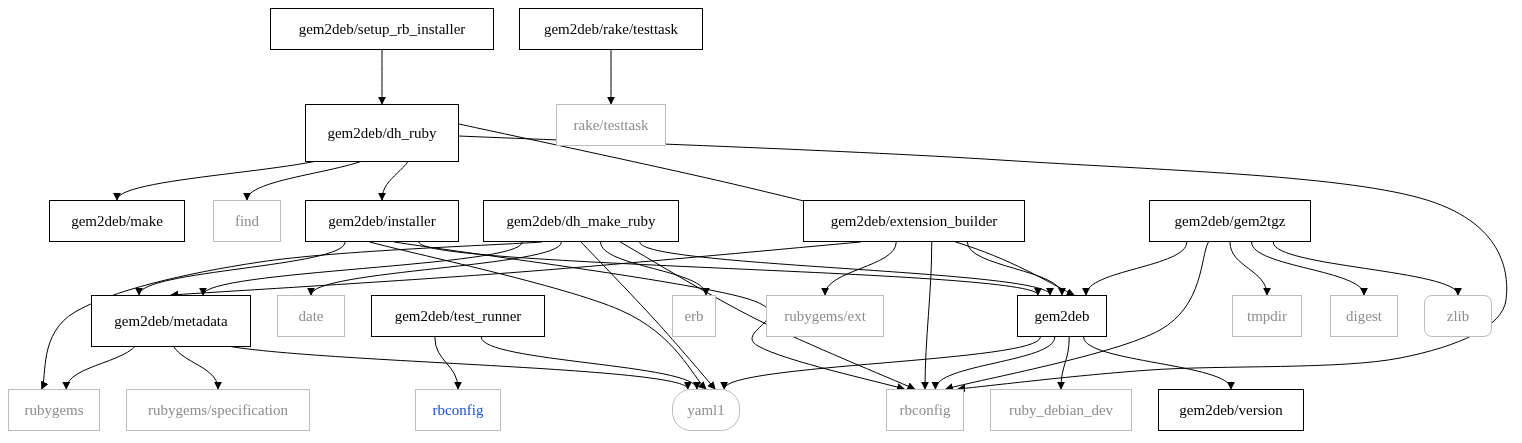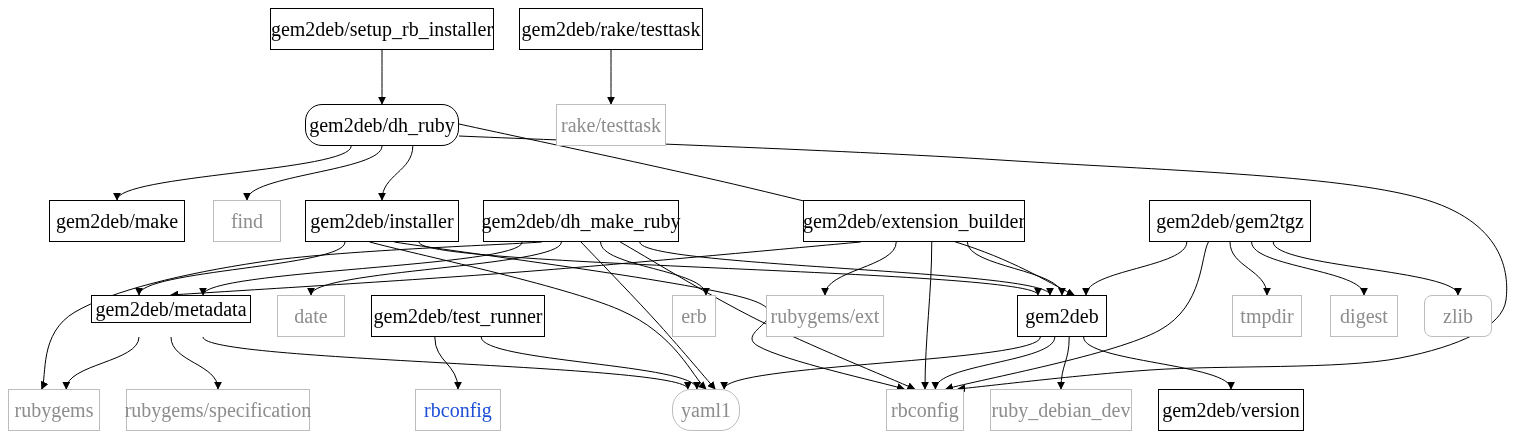--- a/index.html
+++ b/index.html
@@ -18,21 +18,21 @@
     width: 1522px; height: 443px;
   }
   .edge { fill: none; stroke-width: 1px; }
   .node {
     position: absolute;
     display: flex;
     align-items: center;
     justify-content: center;
     background: #ffffff;
     border: 1px solid #000000;
-    font-size: 20px;
+    font-size: 15px;
     line-height: 1;
     white-space: nowrap;
     color: #000000;
   }
 </style>
 </head>
 <body>
 
 <div class="canvas">
   <svg class="edges" viewBox="0 0 1522 443" xmlns="http://www.w3.org/2000/svg">
@@ -74,29 +74,29 @@
       <path d="M434.79999999999995,337 C434.79999999999995,362 458,364 458,389" class="edge" stroke="#000000" marker-end="url(#arrowhead)"></path>
       <path d="M481.2,337 C481.2,362 696.9333333333333,364 696.9333333333333,389" class="edge" stroke="#000000" marker-end="url(#arrowhead)"></path>
       <path d="M1040.4,337 C1040.4,362 724.1333333333333,364 724.1333333333333,389" class="edge" stroke="#000000" marker-end="url(#arrowhead)"></path>
       <path d="M1054.8,337 C1054.8,362 935.4,364 935.4,389" class="edge" stroke="#000000" marker-end="url(#arrowhead)"></path>
       <path d="M1069.2,337 C1069.2,362 1061,364 1061,389" class="edge" stroke="#000000" marker-end="url(#arrowhead)"></path>
       <path d="M1083.6,337 C1083.6,362 1231,364 1231,389" class="edge" stroke="#000000" marker-end="url(#arrowhead)"></path>
     </svg>
   <div>
       <div class="node" style="left: 270px; top: 8px; width: 224px; height: 42px; border-color: rgb(0, 0, 0); color: rgb(0, 0, 0);">gem2deb/setup_rb_installer</div>
       <div class="node" style="left: 519px; top: 8px; width: 184px; height: 42px; border-color: rgb(0, 0, 0); color: rgb(0, 0, 0);">gem2deb/rake/testtask</div>
-      <div class="node" style="left: 305px; top: 104px; width: 154px; height: 42px; border-color: rgb(0, 0, 0); color: rgb(0, 0, 0); border-radius: 17px;">gem2deb/dh_ruby</div>
+      <div class="node" style="left: 305px; top: 104px; width: 154px; height: 58px; border-color: rgb(0, 0, 0); color: rgb(0, 0, 0);">gem2deb/dh_ruby</div>
       <div class="node" style="left: 556px; top: 104px; width: 110px; height: 42px; border-color: rgb(189, 189, 189); color: rgb(141, 141, 141);">rake/testtask</div>
       <div class="node" style="left: 49px; top: 200px; width: 136px; height: 42px; border-color: rgb(0, 0, 0); color: rgb(0, 0, 0);">gem2deb/make</div>
       <div class="node" style="left: 213px; top: 200px; width: 68px; height: 42px; border-color: rgb(189, 189, 189); color: rgb(141, 141, 141);">find</div>
       <div class="node" style="left: 305px; top: 200px; width: 154px; height: 42px; border-color: rgb(0, 0, 0); color: rgb(0, 0, 0);">gem2deb/installer</div>
       <div class="node" style="left: 483px; top: 200px; width: 196px; height: 42px; border-color: rgb(0, 0, 0); color: rgb(0, 0, 0);">gem2deb/dh_make_ruby</div>
       <div class="node" style="left: 803px; top: 200px; width: 222px; height: 42px; border-color: rgb(0, 0, 0); color: rgb(0, 0, 0);">gem2deb/extension_builder</div>
       <div class="node" style="left: 1149px; top: 200px; width: 162px; height: 42px; border-color: rgb(0, 0, 0); color: rgb(0, 0, 0);">gem2deb/gem2tgz</div>
-      <div class="node" style="left: 91px; top: 295px; width: 160px; height: 28px; border-color: rgb(0, 0, 0); color: rgb(0, 0, 0);">gem2deb/metadata</div>
+      <div class="node" style="left: 91px; top: 295px; width: 160px; height: 52px; border-color: rgb(0, 0, 0); color: rgb(0, 0, 0);">gem2deb/metadata</div>
       <div class="node" style="left: 277px; top: 295px; width: 68px; height: 42px; border-color: rgb(189, 189, 189); color: rgb(141, 141, 141);">date</div>
       <div class="node" style="left: 371px; top: 295px; width: 174px; height: 42px; border-color: rgb(0, 0, 0); color: rgb(0, 0, 0); text-align: right;">gem2deb/test_runner</div>
       <div class="node" style="left: 672px; top: 295px; width: 44px; height: 42px; border-color: rgb(189, 189, 189); color: rgb(141, 141, 141);">erb</div>
       <div class="node" style="left: 766px; top: 295px; width: 118px; height: 42px; border-color: rgb(189, 189, 189); color: rgb(141, 141, 141);">rubygems/ext</div>
       <div class="node" style="left: 1017px; top: 295px; width: 90px; height: 42px; border-color: rgb(0, 0, 0); color: rgb(0, 0, 0);">gem2deb</div>
       <div class="node" style="left: 1232px; top: 295px; width: 70px; height: 42px; border-color: rgb(189, 189, 189); color: rgb(141, 141, 141);">tmpdir</div>
       <div class="node" style="left: 1330px; top: 295px; width: 68px; height: 42px; border-color: rgb(189, 189, 189); color: rgb(141, 141, 141);">digest</div>
       <div class="node" style="left: 1424px; top: 295px; width: 68px; height: 42px; border-color: rgb(189, 189, 189); color: rgb(141, 141, 141); border-radius: 8px;">zlib</div>
       <div class="node" style="left: 8px; top: 389px; width: 92px; height: 42px; border-color: rgb(189, 189, 189); color: rgb(141, 141, 141);">rubygems</div>
       <div class="node" style="left: 126px; top: 389px; width: 184px; height: 42px; border-color: rgb(189, 189, 189); color: rgb(141, 141, 141);">rubygems/specification</div>

